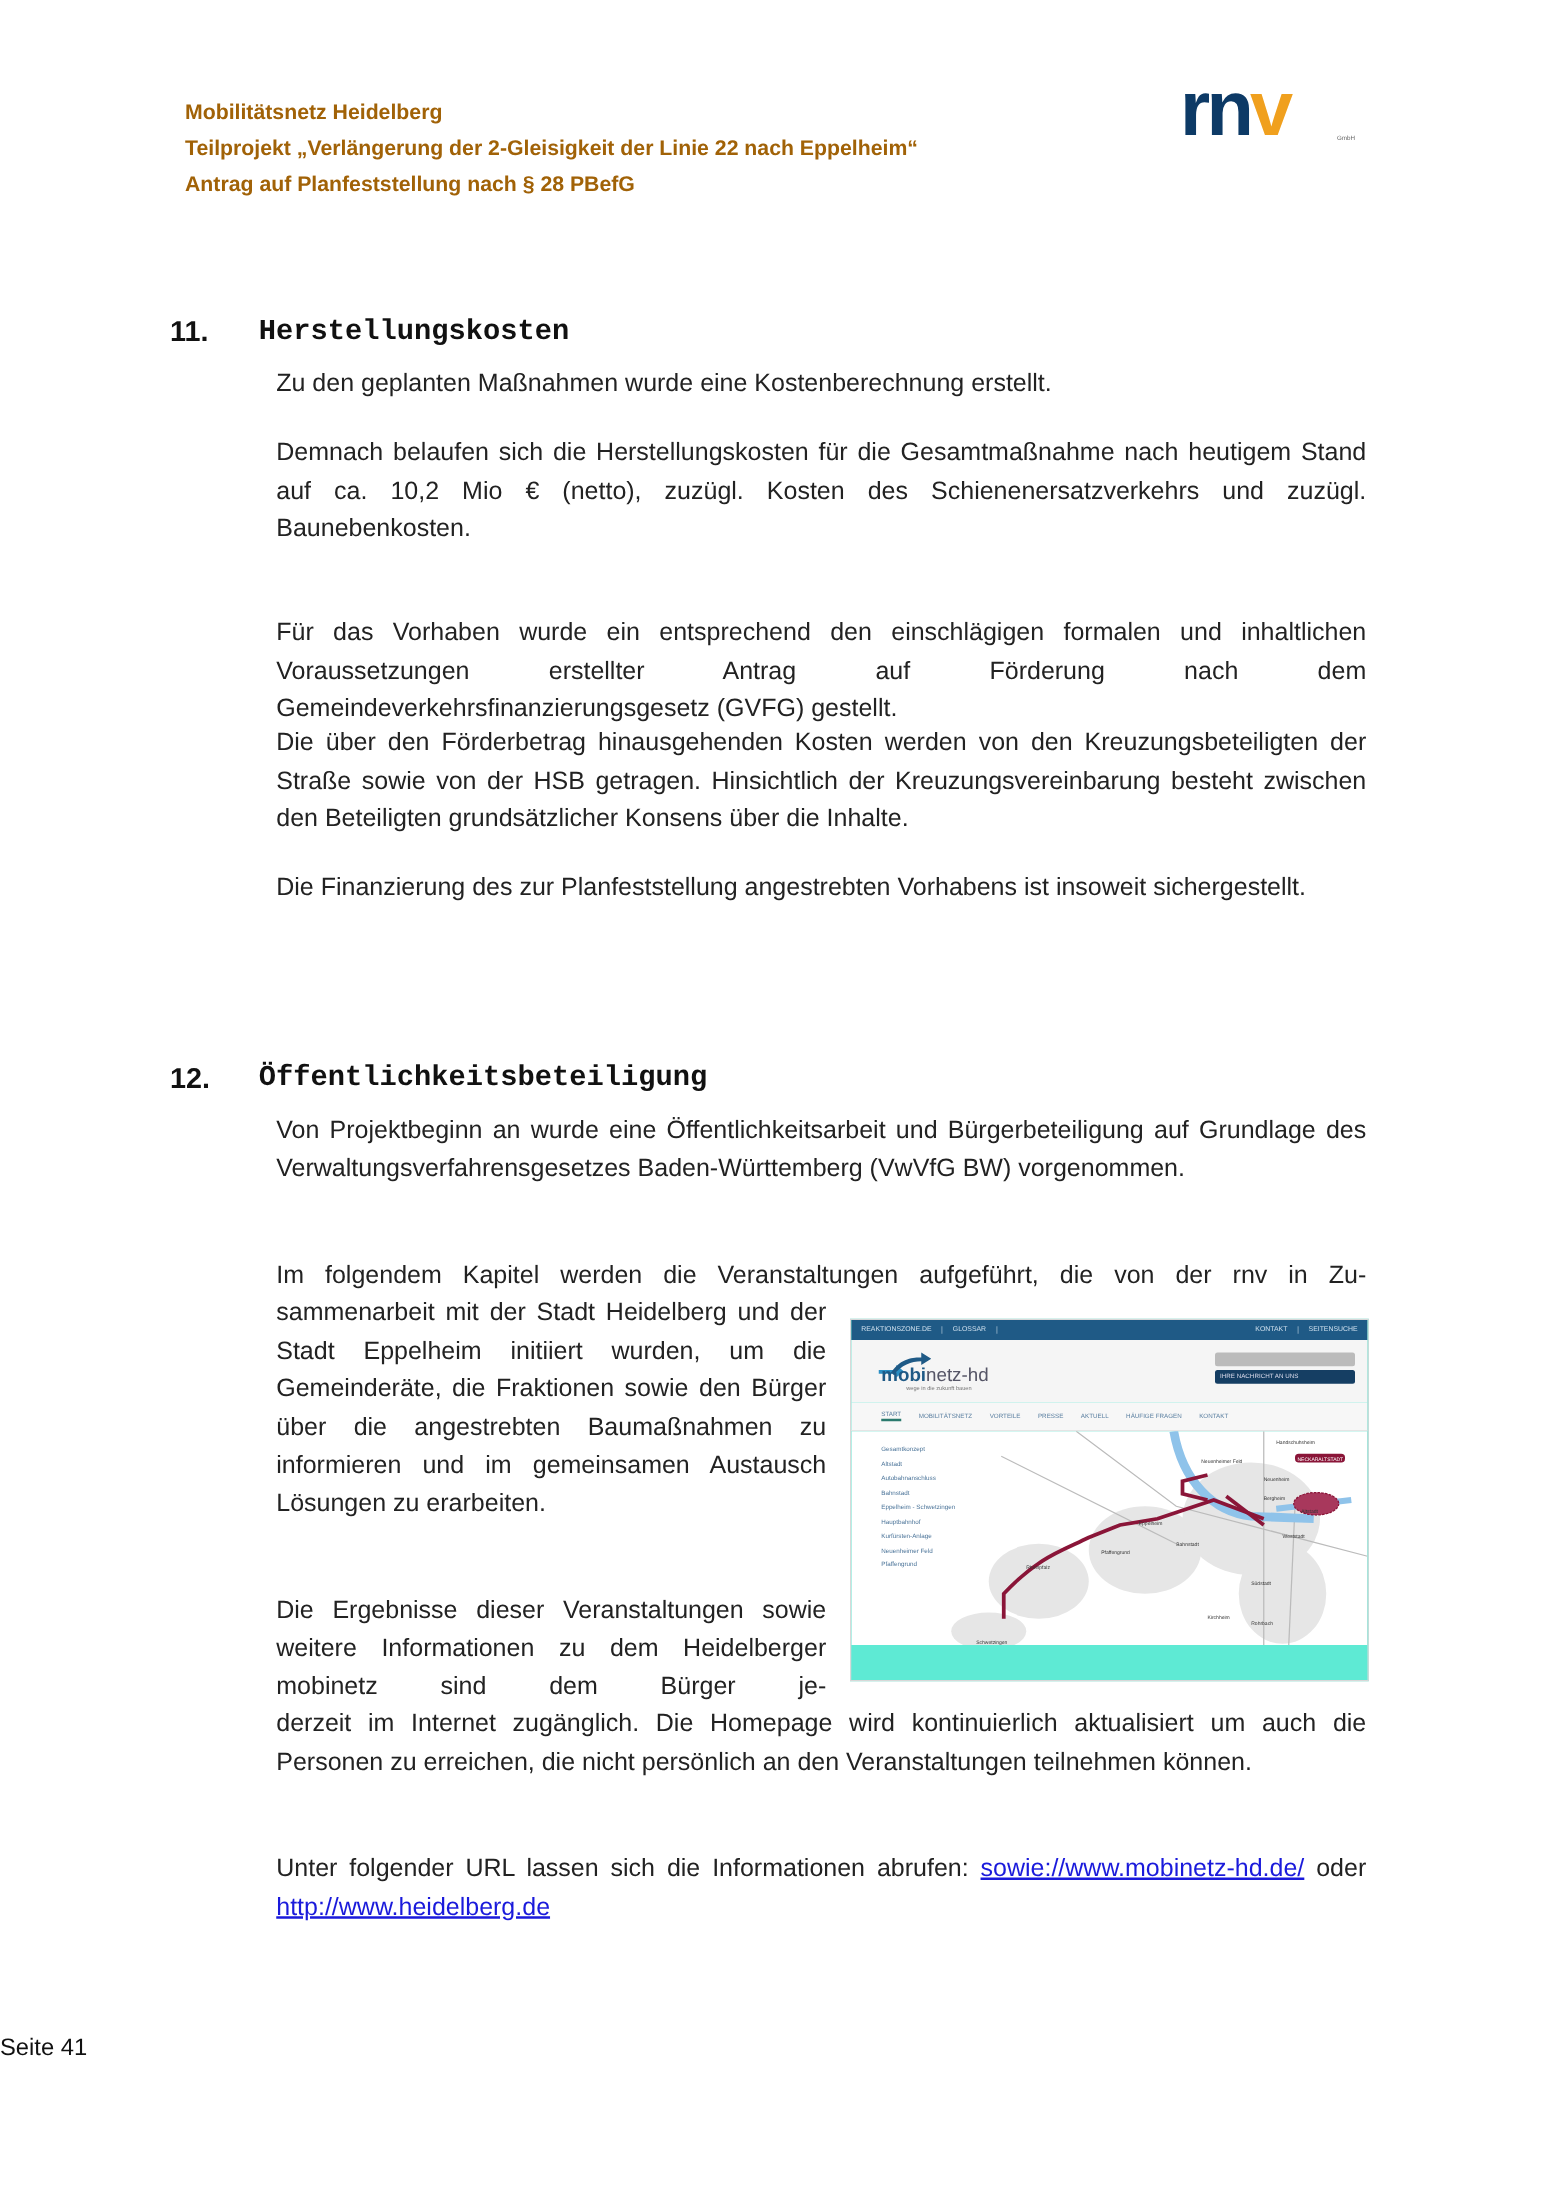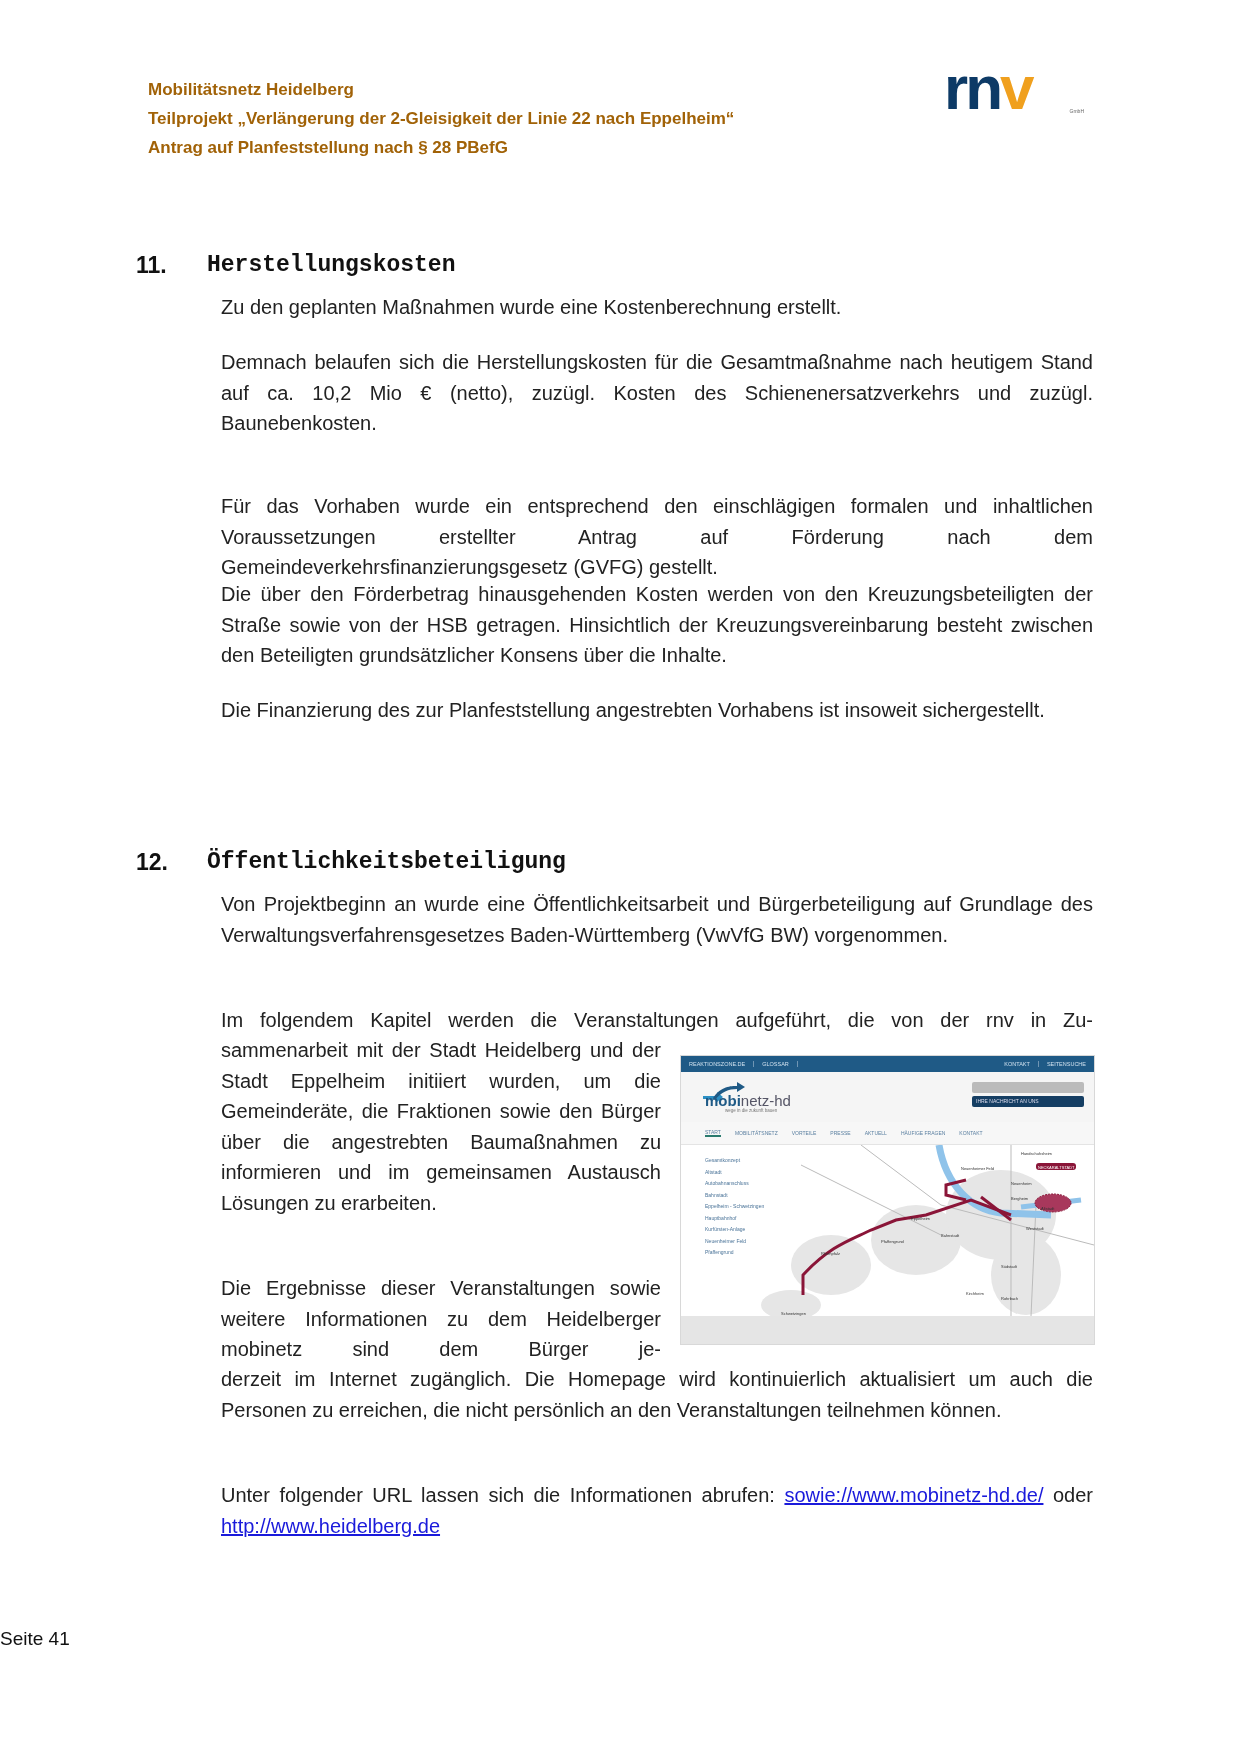--- a/index.html
+++ b/index.html
@@ -13,21 +13,21 @@
   .logo .sub { position:absolute; right:0; bottom:2px; font-size:5px; color:#666; }
   .h-num { position:absolute; left:136px; font-weight:bold; font-size:23px; line-height:26px; }
   .h-title { position:absolute; left:207px; font-weight:bold; font-size:23px; line-height:26px;font-family:Liberation Mono, monospace; }
   .para { position:absolute; left:221px; width:872px; font-size:20px; line-height:30.6px;
           text-align:justify; color:#222; }
   .para.narrow { width:440px; }
   .para a { color:#1a1adb; text-decoration:underline; }
   .footer { position:absolute; left:0; width:1240px; top:1628px; text-align:left; font-size:19px; }
 
   
-  .shot { position:absolute; left:680px; top:1055px; width:413px; height:288px; background:#e5e5e5;
+  .shot { position:absolute; left:680px; top:1055px; width:413px; height:288px; background:#5eead4;
           border:1px solid #d8d8d8; overflow:hidden; font-size:6px; color:#345; }
   .shot .topbar { height:16px; background:#1f5a86; display:flex; align-items:center; color:#cfe0ee; font-size:5.5px; }
   .shot .topbar span { padding:0 8px; border-right:1px solid #6f95b3; }
   .shot .topbar .sp { flex:1; border:none; }
   .shot .brand { position:relative; height:50px; background:#f5f5f5; }
   .shot .brand .logo-mn { position:absolute; left:24px; top:20px; font-size:15px; color:#556; }
   .shot .brand .logo-mn b { color:#1f5a86; }
   .shot .brand .tag { position:absolute; left:44px; top:36px; font-size:4.5px; color:#777; }
   .shot .brand .arrow { position:absolute; left:20px; top:8px; width:46px; height:22px; }
   .shot .brand .srch { position:absolute; right:10px; top:10px; width:112px; height:11px; background:#bbb; border-radius:2px; }

